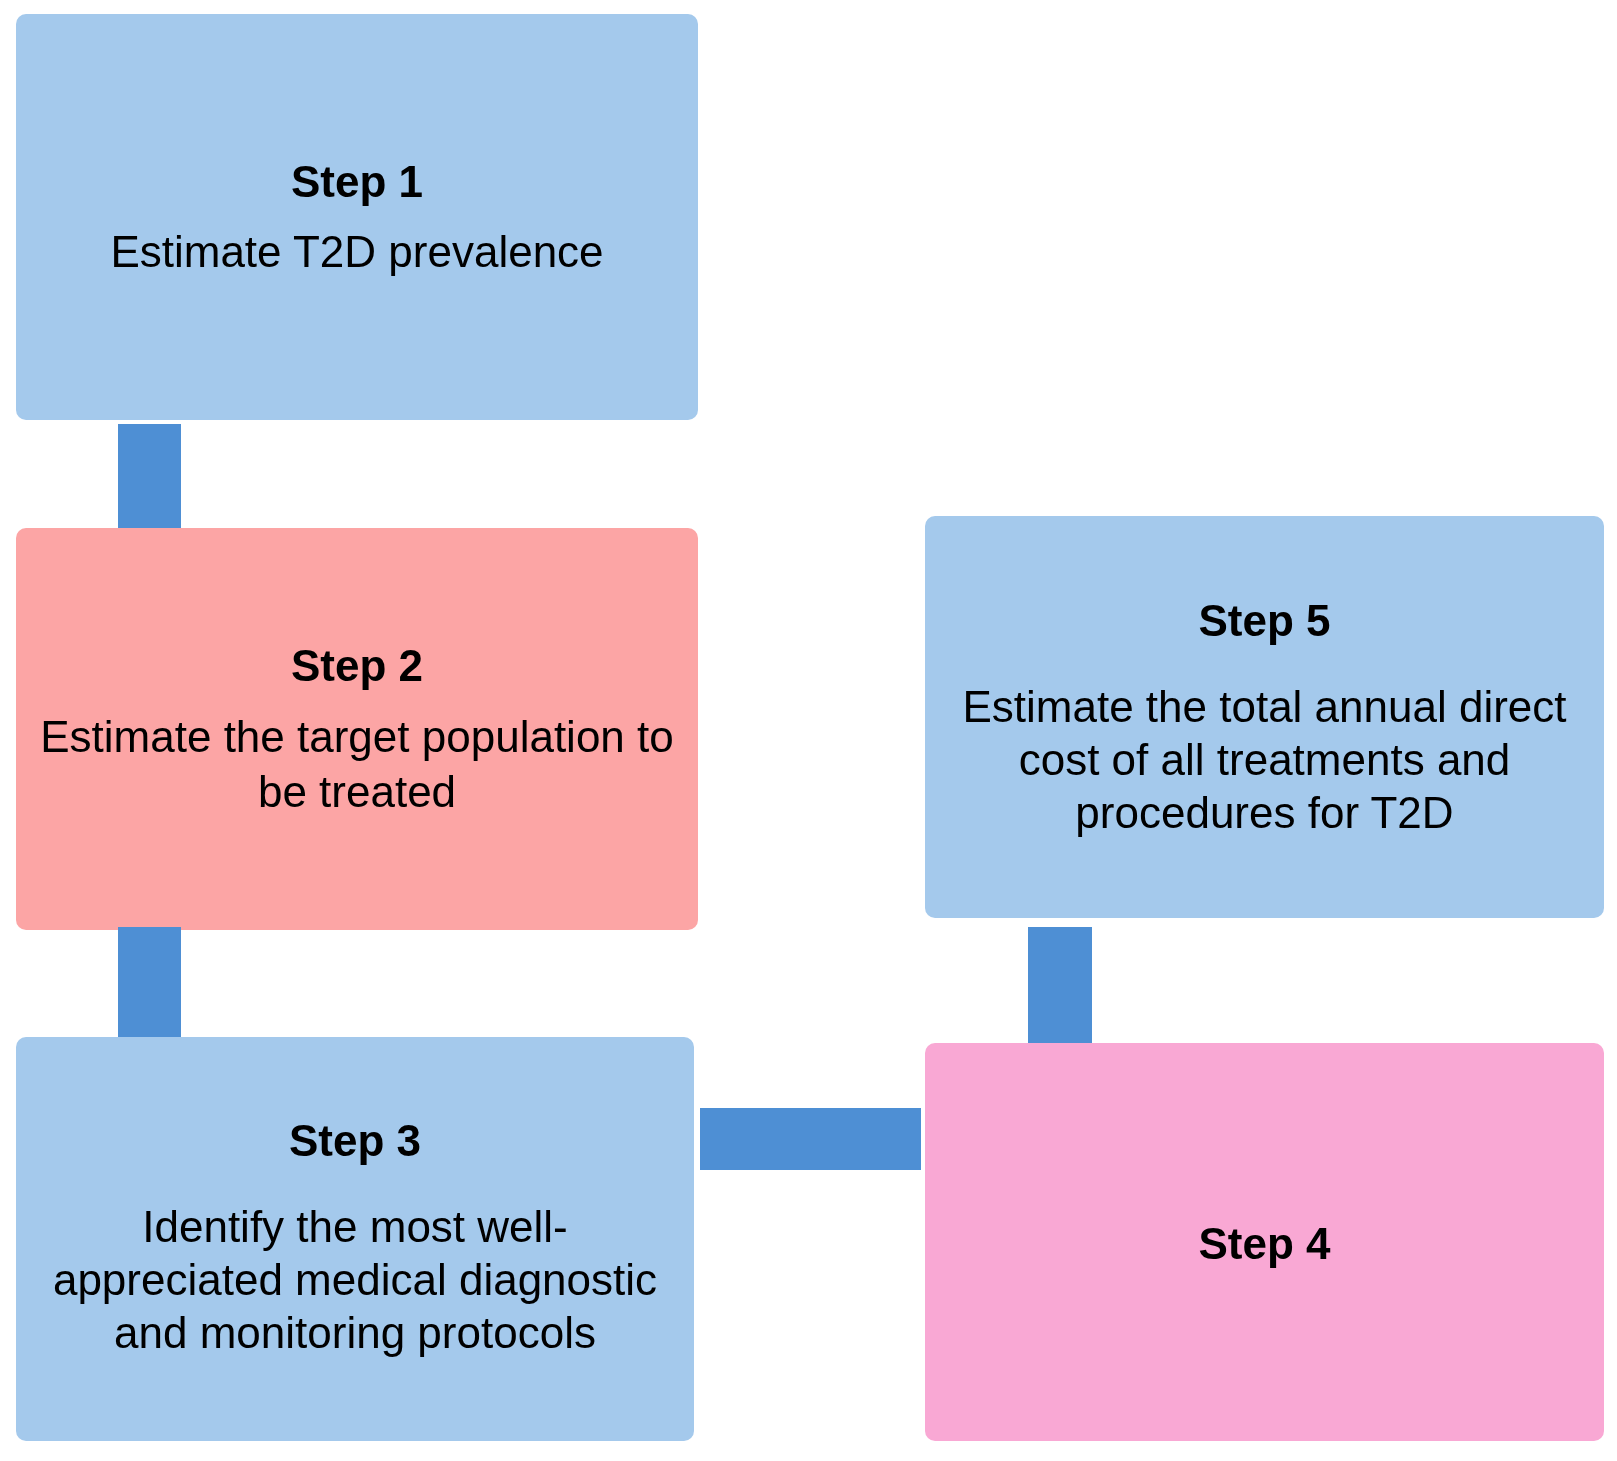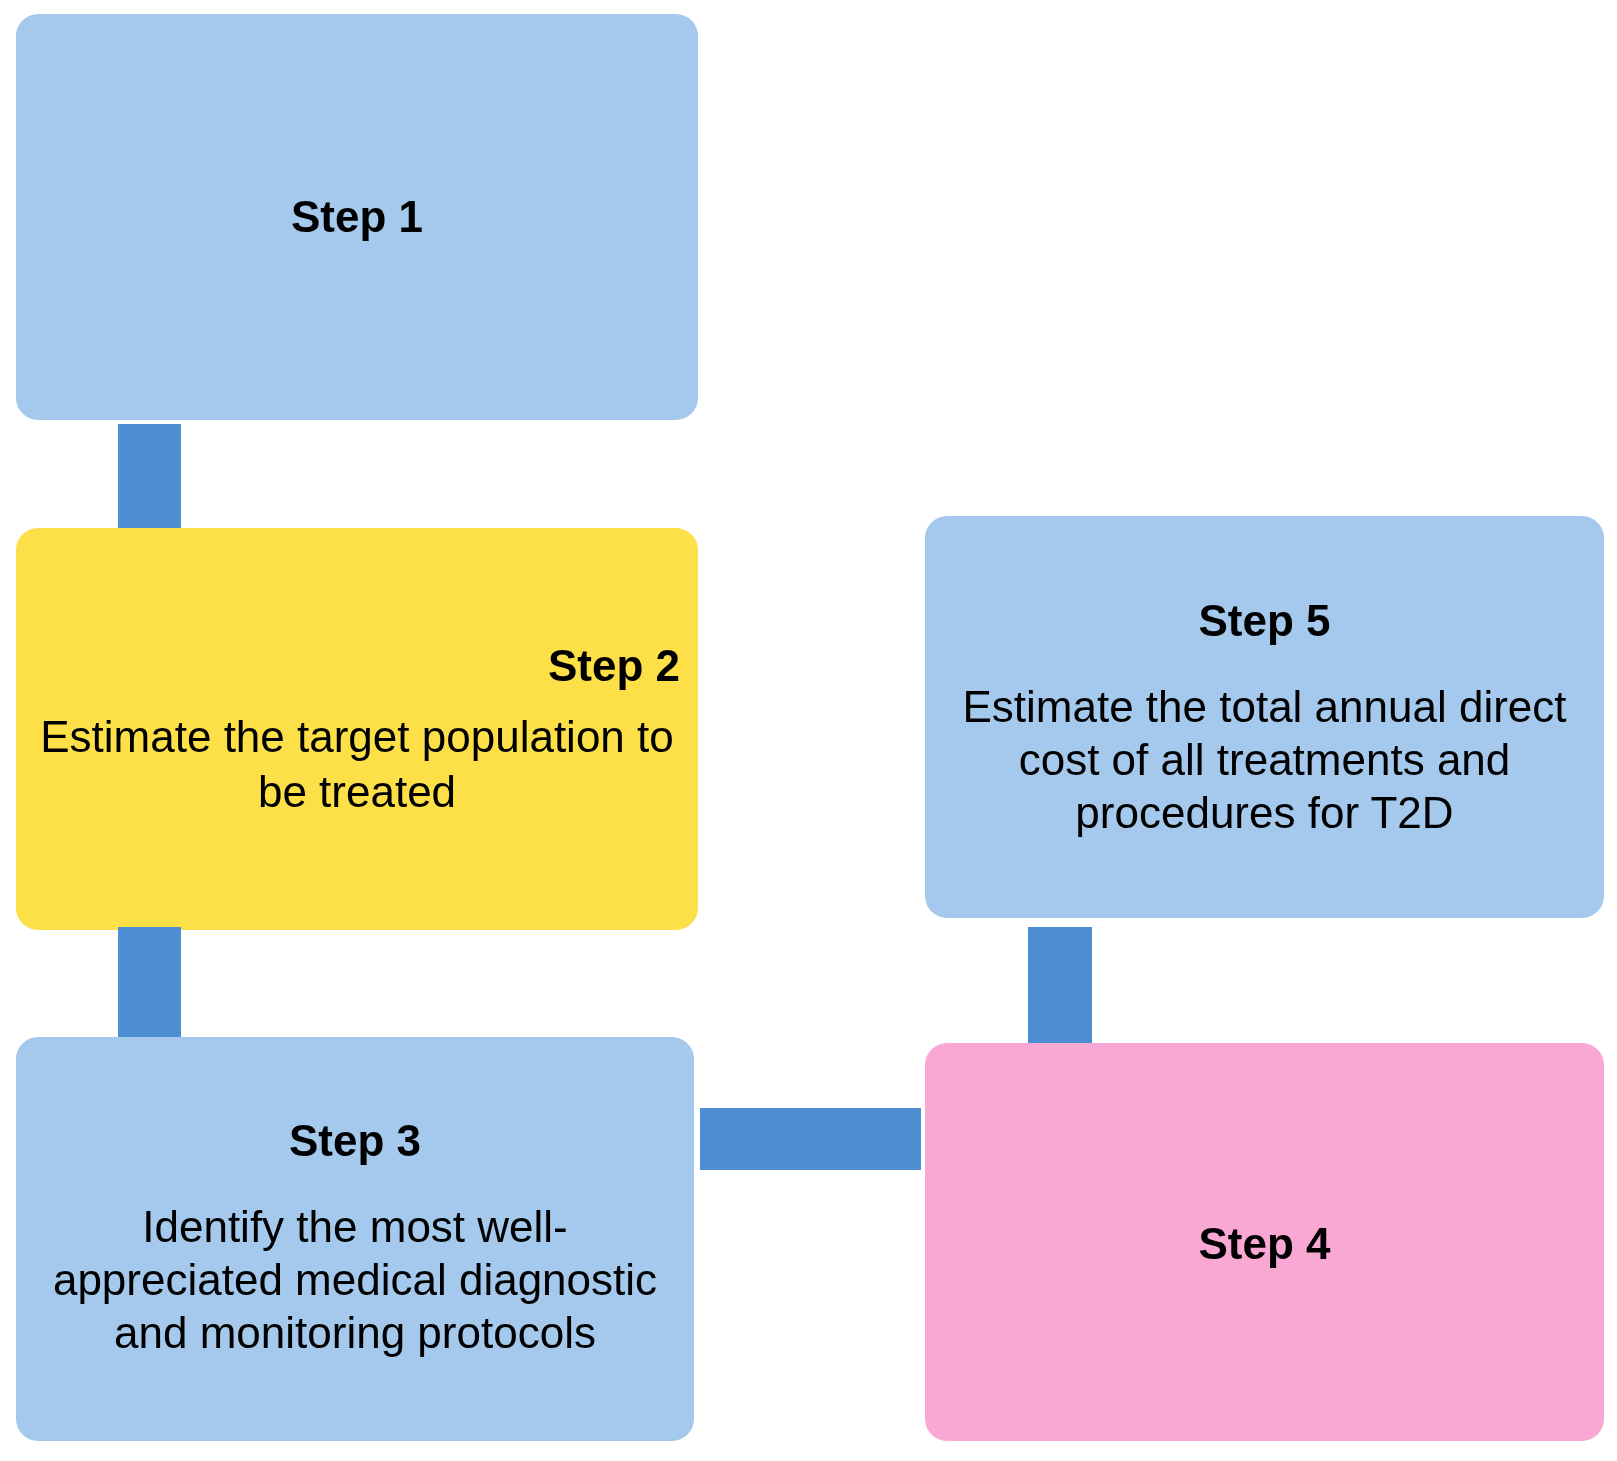--- a/index.html
+++ b/index.html
@@ -13,21 +13,21 @@
   #canvas {
     position: relative;
     width: 1617px;
     height: 1461px;
     background: #ffffff;
     overflow: hidden;
   }
   .node {
     position: absolute;
     box-sizing: border-box;
-    border-radius: 22px;
+    border-radius: 10px;
     display: flex;
     flex-direction: column;
     align-items: center;
     justify-content: center;
     text-align: center;
     color: #000000;
     padding: 10px 18px;
   }
   .node-title {
     font-weight: bold;
@@ -63,25 +63,26 @@
   #node-step-3 .node-title { margin-top: -4px; }
   #node-step-4 .node-title { margin-top: 4px; }
 </style>
 </head>
 <body>
 
 <div id="canvas">
 
   <div class="node" id="node-step-1" style="background:#a4c9ec;">
     <div class="node-title">Step 1</div>
+    <div class="node-body">Estimate T2D prevalence</div>
   </div>
 
   <div class="connector" id="connector-1-2" style="background:#4e8fd4;"></div>
 
-  <div class="node" id="node-step-2" style="background:#fde047;align-items:flex-end;">
+  <div class="node" id="node-step-2" style="background:#fca5a5;">
     <div class="node-title">Step 2</div>
     <div class="node-body">Estimate the target population to be treated</div>
   </div>
 
   <div class="connector" id="connector-2-3" style="background:#4e8fd4;"></div>
 
   <div class="node" id="node-step-3" style="background:#a4c9ec;">
     <div class="node-title">Step 3</div>
     <div class="node-body">Identify the most well-appreciated medical diagnostic and monitoring protocols</div>
   </div>

